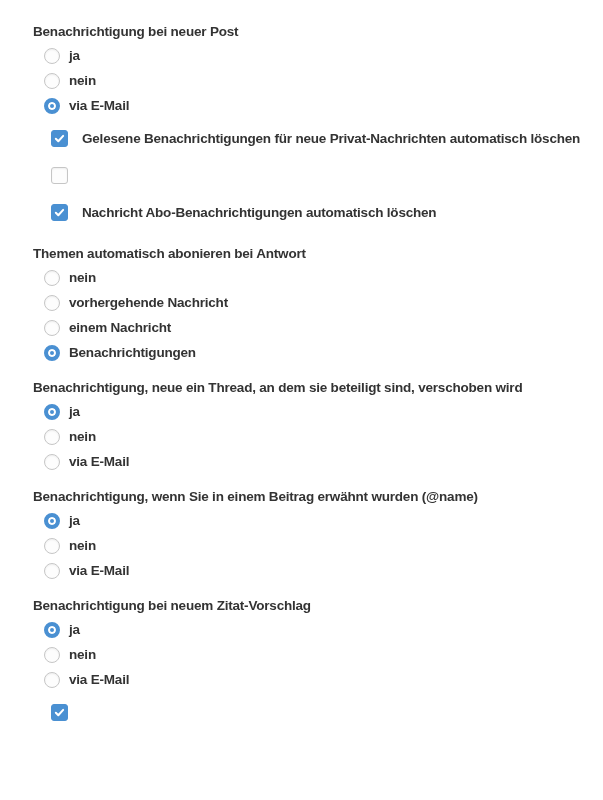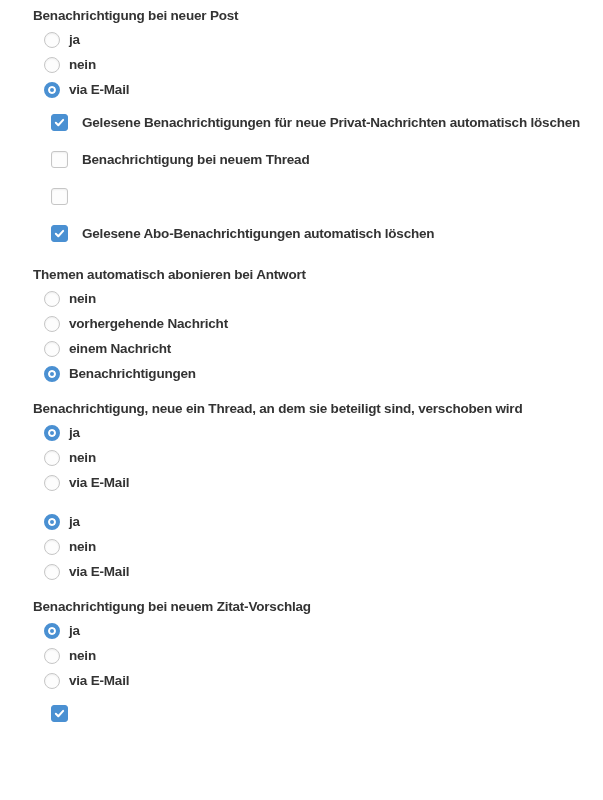--- a/index.html
+++ b/index.html
@@ -10,21 +10,21 @@
     color: #333333;
     overflow: hidden;
   }
   #settings-form {
     padding: 7px 10px 0 33px;
     font-size: 13.5px;
     font-weight: 700;
     letter-spacing: -0.2px;
   }
   .section.radio-section { margin-top: 14px; }
-  .section.radio-section:first-child { margin-top: 0; }
+  .section.radio-section:first-child { margin-top: 16px; }
   .section.checkbox-group { margin-top: 2px; }
 
   .heading {
     font-weight: 700;
     line-height: 17px;
     margin: 0 0 3px 0;
   }
 
   .radio-row {
     display: flex;
@@ -102,32 +102,28 @@
       <label class="check-row">
         <span class="checkbox checked">
           <svg width="11" height="11" viewBox="0 0 12 12">
             <polyline points="2,6.3 4.7,9 10,3.2" fill="none" stroke="#ffffff" stroke-width="2.2" stroke-linecap="round" stroke-linejoin="round"></polyline>
           </svg>
         </span>
         <span class="opt-label">Gelesene Benachrichtigungen für neue Privat-Nachrichten automatisch löschen</span>
       </label>
       <label class="check-row">
         <span class="checkbox"></span>
-        <span class="opt-label">Benachrichtigung bei neuem Thread</span>
-      </label>
-      <label class="check-row">
-        <span class="checkbox"></span>
       </label>
       <label class="check-row">
         <span class="checkbox checked">
           <svg width="11" height="11" viewBox="0 0 12 12">
             <polyline points="2,6.3 4.7,9 10,3.2" fill="none" stroke="#ffffff" stroke-width="2.2" stroke-linecap="round" stroke-linejoin="round"></polyline>
           </svg>
         </span>
-        <span class="opt-label">Gelesene Abo-Benachrichtigungen automatisch löschen</span>
+        <span class="opt-label">Nachricht Abo-Benachrichtigungen automatisch löschen</span>
       </label>
     </div>
     <div class="section radio-section">
       <div class="heading">Themen automatisch abonieren bei Antwort</div>
       <label class="radio-row">
         <span class="radio"></span>
         <span class="opt-label">nein</span>
       </label>
       <label class="radio-row">
         <span class="radio"></span>
@@ -151,20 +147,21 @@
       <label class="radio-row">
         <span class="radio"></span>
         <span class="opt-label">nein</span>
       </label>
       <label class="radio-row">
         <span class="radio"></span>
         <span class="opt-label">via E-Mail</span>
       </label>
     </div>
     <div class="section radio-section">
+      <div class="heading">Benachrichtigung, wenn Sie in einem Beitrag erwähnt wurden (@name)</div>
       <label class="radio-row">
         <span class="radio selected"></span>
         <span class="opt-label">ja</span>
       </label>
       <label class="radio-row">
         <span class="radio"></span>
         <span class="opt-label">nein</span>
       </label>
       <label class="radio-row">
         <span class="radio"></span>

